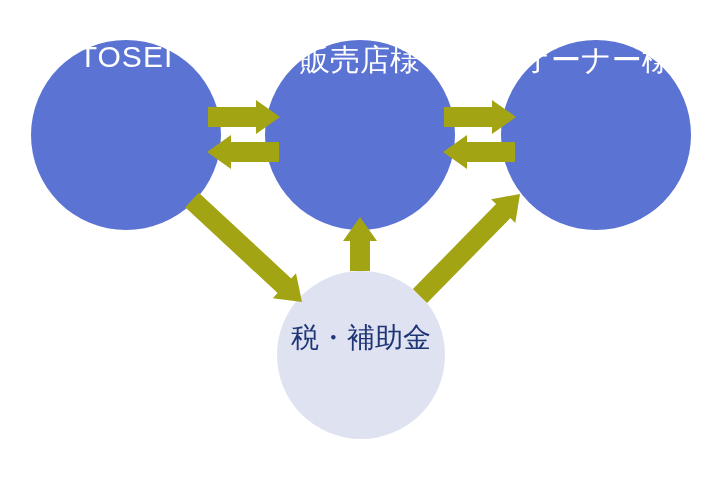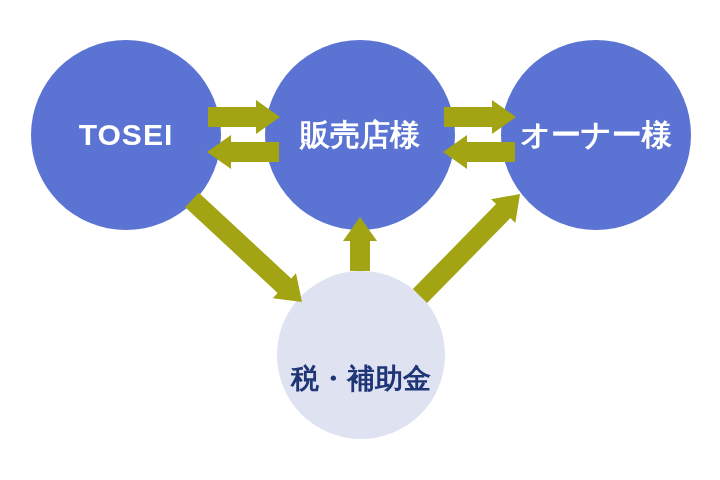--- a/index.html
+++ b/index.html
@@ -12,24 +12,24 @@
     width: 720px;
     height: 480px;
     background: var(--page-bg, #ffffff);
     overflow: hidden;
     font-family: "Liberation Sans", "DejaVu Sans", sans-serif;
   }
   .node {
     position: absolute;
     border-radius: 50%;
     display: flex;
-    align-items: center;
+    align-items: flex-start;
     justify-content: center;
     text-align: center;
-    font-weight: bold;
+    font-weight: normal;
     z-index: 1;
     user-select: none;
   }
   .node.primary {
     width: 190px;
     height: 190px;
     background: var(--node-primary, #5b73d2);
     color: var(--label-on-primary, #ffffff);
     font-size: 30px;
   }

